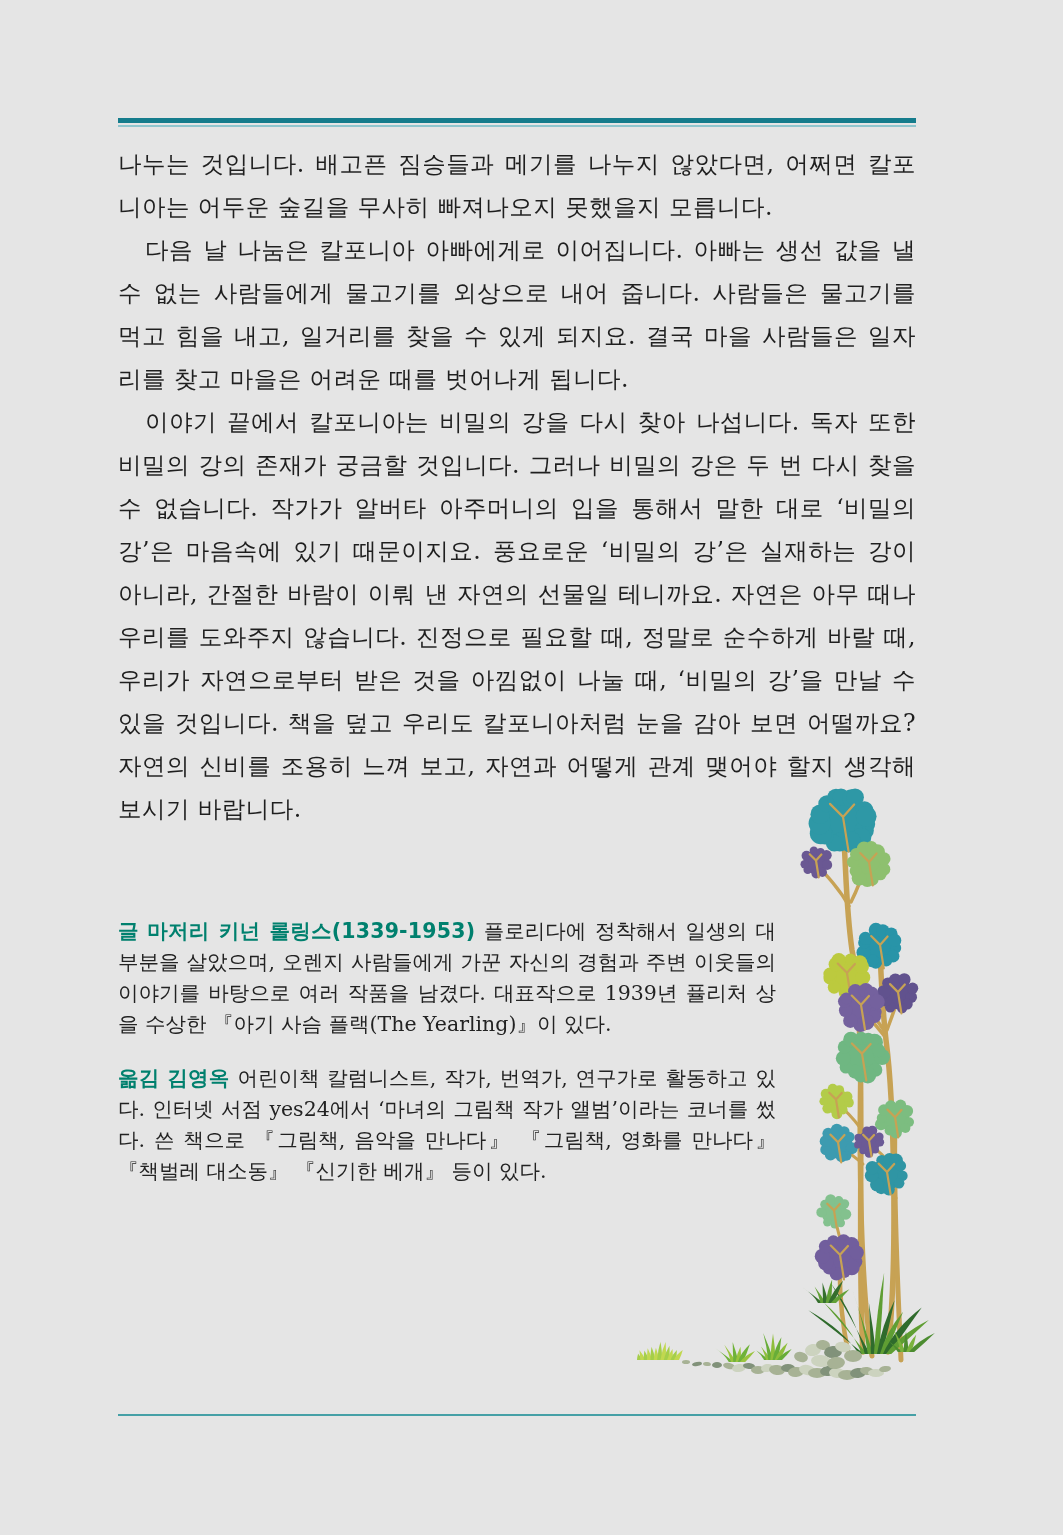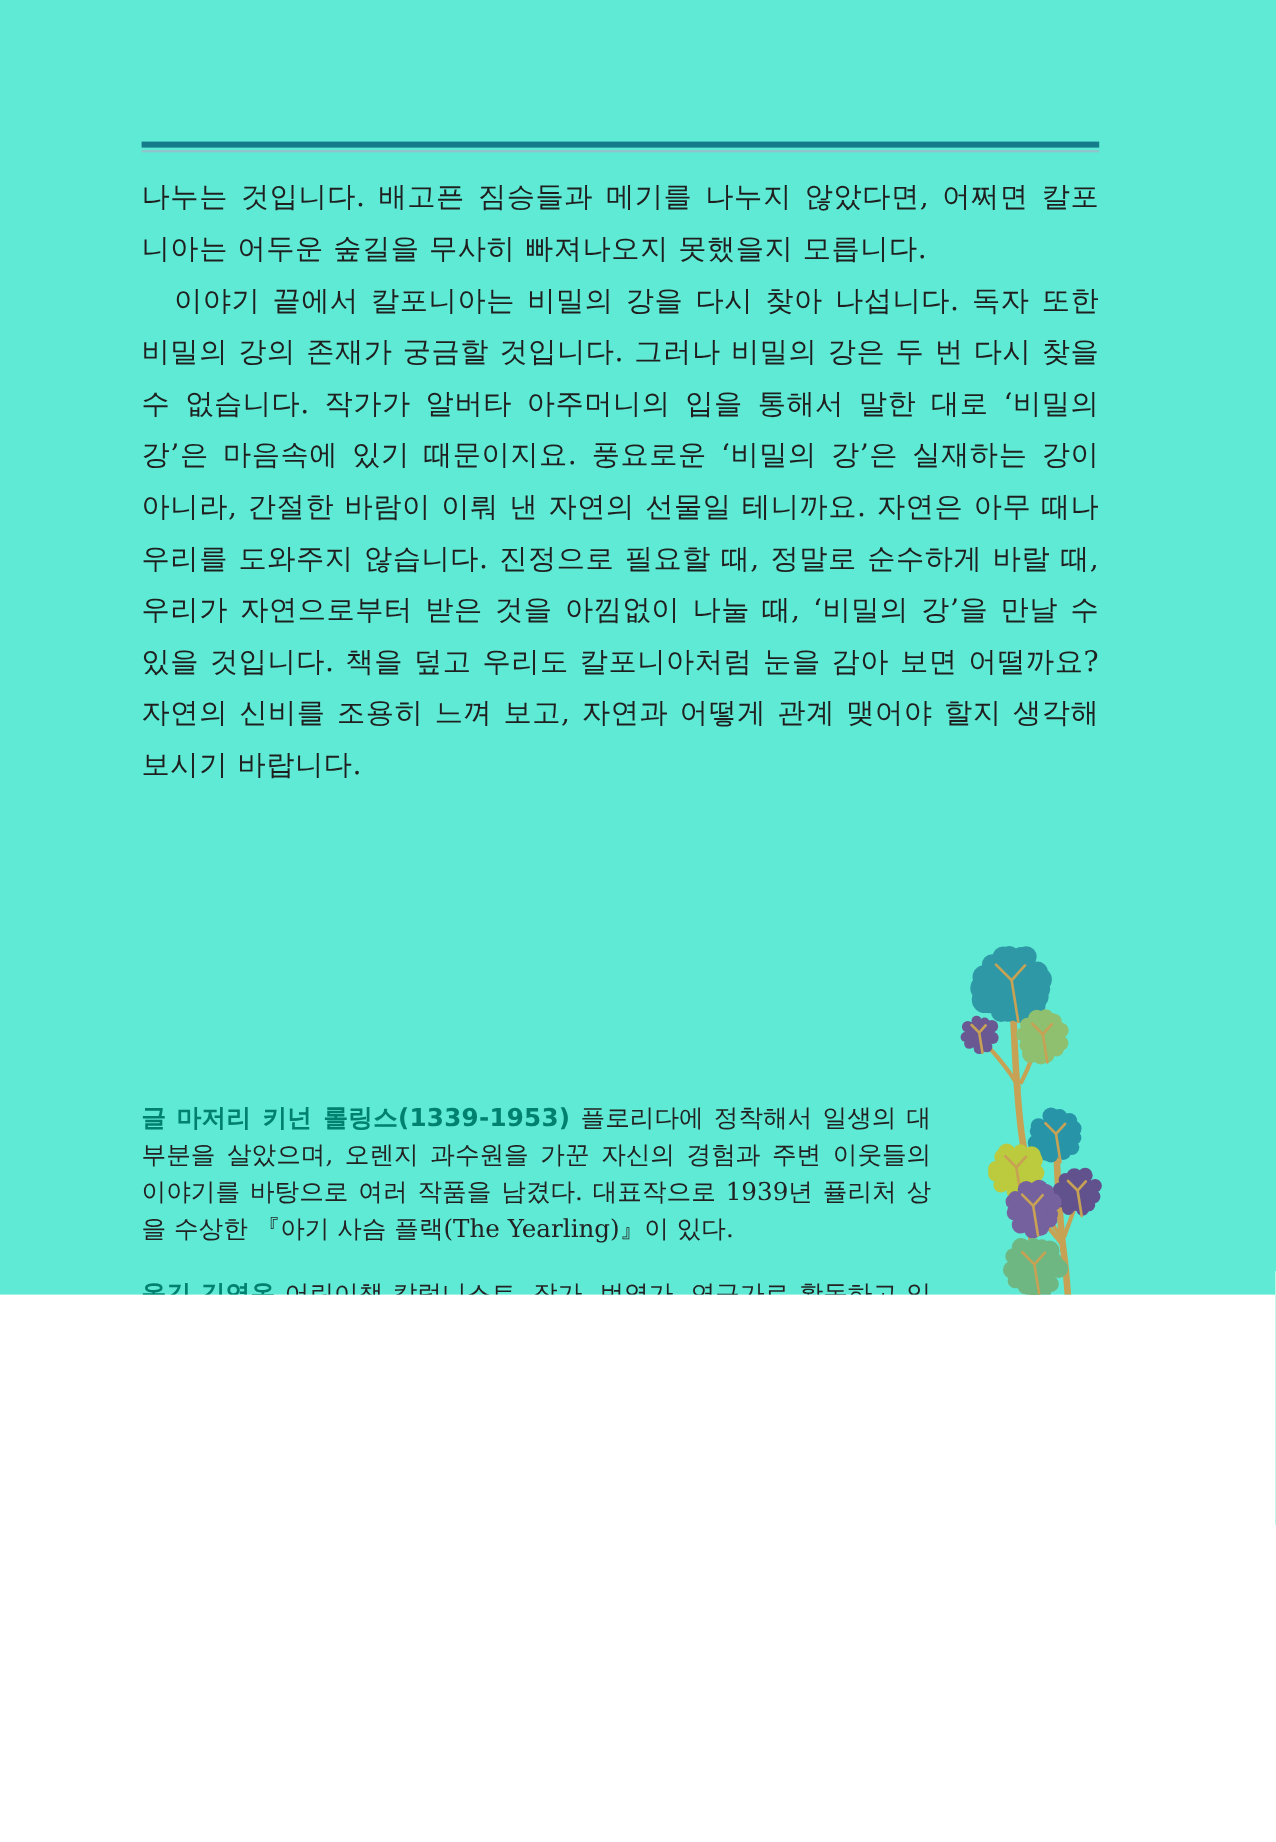--- a/index.html
+++ b/index.html
@@ -1,19 +1,19 @@
 <!DOCTYPE html>
 <html><head>
 <meta charset="utf-8">
 <style>
   html,body{margin:0;padding:0;background:#ffffff;}
   .page{
     position:relative;
-    width:1063px;height:1079px;
-    background:#5eead4;
+    width:1063px;height:1535px;
+    background:#e5e5e5;
     overflow:hidden;
     font-family:"DejaVu Serif","Liberation Serif",serif;
   }
   .rule-top{position:absolute;left:118px;top:118px;width:798px;}
   .rule-top .thick{height:5px;background:#157c8c;}
   .rule-top .thin{height:2px;background:#8fc6ce;margin-top:2px;}
   .rule-bottom{position:absolute;left:118px;top:1414px;width:798px;height:2px;background:#45a0a6;}
 
   .body-text{
     position:absolute;left:118px;top:143px;width:798px;
@@ -41,28 +41,29 @@
 
 <div class="page">
 
   <div class="rule-top">
     <div class="thick"></div>
     <div class="thin"></div>
   </div>
 
   <div class="body-text">
     <p>나누는 것입니다. 배고픈 짐승들과 메기를 나누지 않았다면, 어쩌면 칼포니아는 어두운 숲길을 무사히 빠져나오지 못했을지 모릅니다.</p>
+    <p class="indent">다음 날 나눔은 칼포니아 아빠에게로 이어집니다. 아빠는 생선 값을 낼 수 없는 사람들에게 물고기를 외상으로 내어 줍니다. 사람들은 물고기를 먹고 힘을 내고, 일거리를 찾을 수 있게 되지요. 결국 마을 사람들은 일자리를 찾고 마을은 어려운 때를 벗어나게 됩니다.</p>
     <p class="indent">이야기 끝에서 칼포니아는 비밀의 강을 다시 찾아 나섭니다. 독자 또한 비밀의 강의 존재가 궁금할 것입니다. 그러나 비밀의 강은 두 번 다시 찾을 수 없습니다. 작가가 알버타 아주머니의 입을 통해서 말한 대로 ‘비밀의 강’은 마음속에 있기 때문이지요. 풍요로운 ‘비밀의 강’은 실재하는 강이 아니라, 간절한 바람이 이뤄 낸 자연의 선물일 테니까요. 자연은 아무 때나 우리를 도와주지 않습니다. 진정으로 필요할 때, 정말로 순수하게 바랄 때, 우리가 자연으로부터 받은 것을 아낌없이 나눌 때, ‘비밀의 강’을 만날 수 있을 것입니다. 책을 덮고 우리도 칼포니아처럼 눈을 감아 보면 어떨까요? 자연의 신비를 조용히 느껴 보고, 자연과 어떻게 관계 맺어야 할지 생각해 보시기 바랍니다.</p>
   </div>
 
   <div class="bios">
     <p>
       <span class="bio-name">글</span>
       <span class="bio-name">마저리 키넌 롤링스(1339-1953)</span>
-      <span>플로리다에 정착해서 일생의 대부분을 살았으며, 오렌지 과수원을 가꾼 자신의 경험과 주변 이웃들의 이야기를 바탕으로 여러 작품을 남겼다. 대표작으로 1939년 퓰리처 상을 수상한 『아기 사슴 플랙(The Yearling)』이 있다.</span>
+      <span>플로리다에 정착해서 일생의 대부분을 살았으며, 오렌지 사람들에게 가꾼 자신의 경험과 주변 이웃들의 이야기를 바탕으로 여러 작품을 남겼다. 대표작으로 1939년 퓰리처 상을 수상한 『아기 사슴 플랙(The Yearling)』이 있다.</span>
     </p>
     <p>
       <span class="bio-name">옮김</span>
       <span class="bio-name">김영옥</span>
       <span>어린이책 칼럼니스트, 작가, 번역가, 연구가로 활동하고 있다. 인터넷 서점 yes24에서 ‘마녀의 그림책 작가 앨범’이라는 코너를 썼다. 쓴 책으로 『그림책, 음악을 만나다』 『그림책, 영화를 만나다』 『책벌레 대소동』 『신기한 베개』 등이 있다.</span>
     </p>
   </div>
 
   <svg class="illustration" viewBox="600 770 420 625" xmlns="http://www.w3.org/2000/svg">
       <path d="M863 1352 C856 1240 868 1030 852 950 C846 908 846 868 844 842" fill="none" stroke="#c7a254" stroke-width="5.5" stroke-linecap="round"></path>

